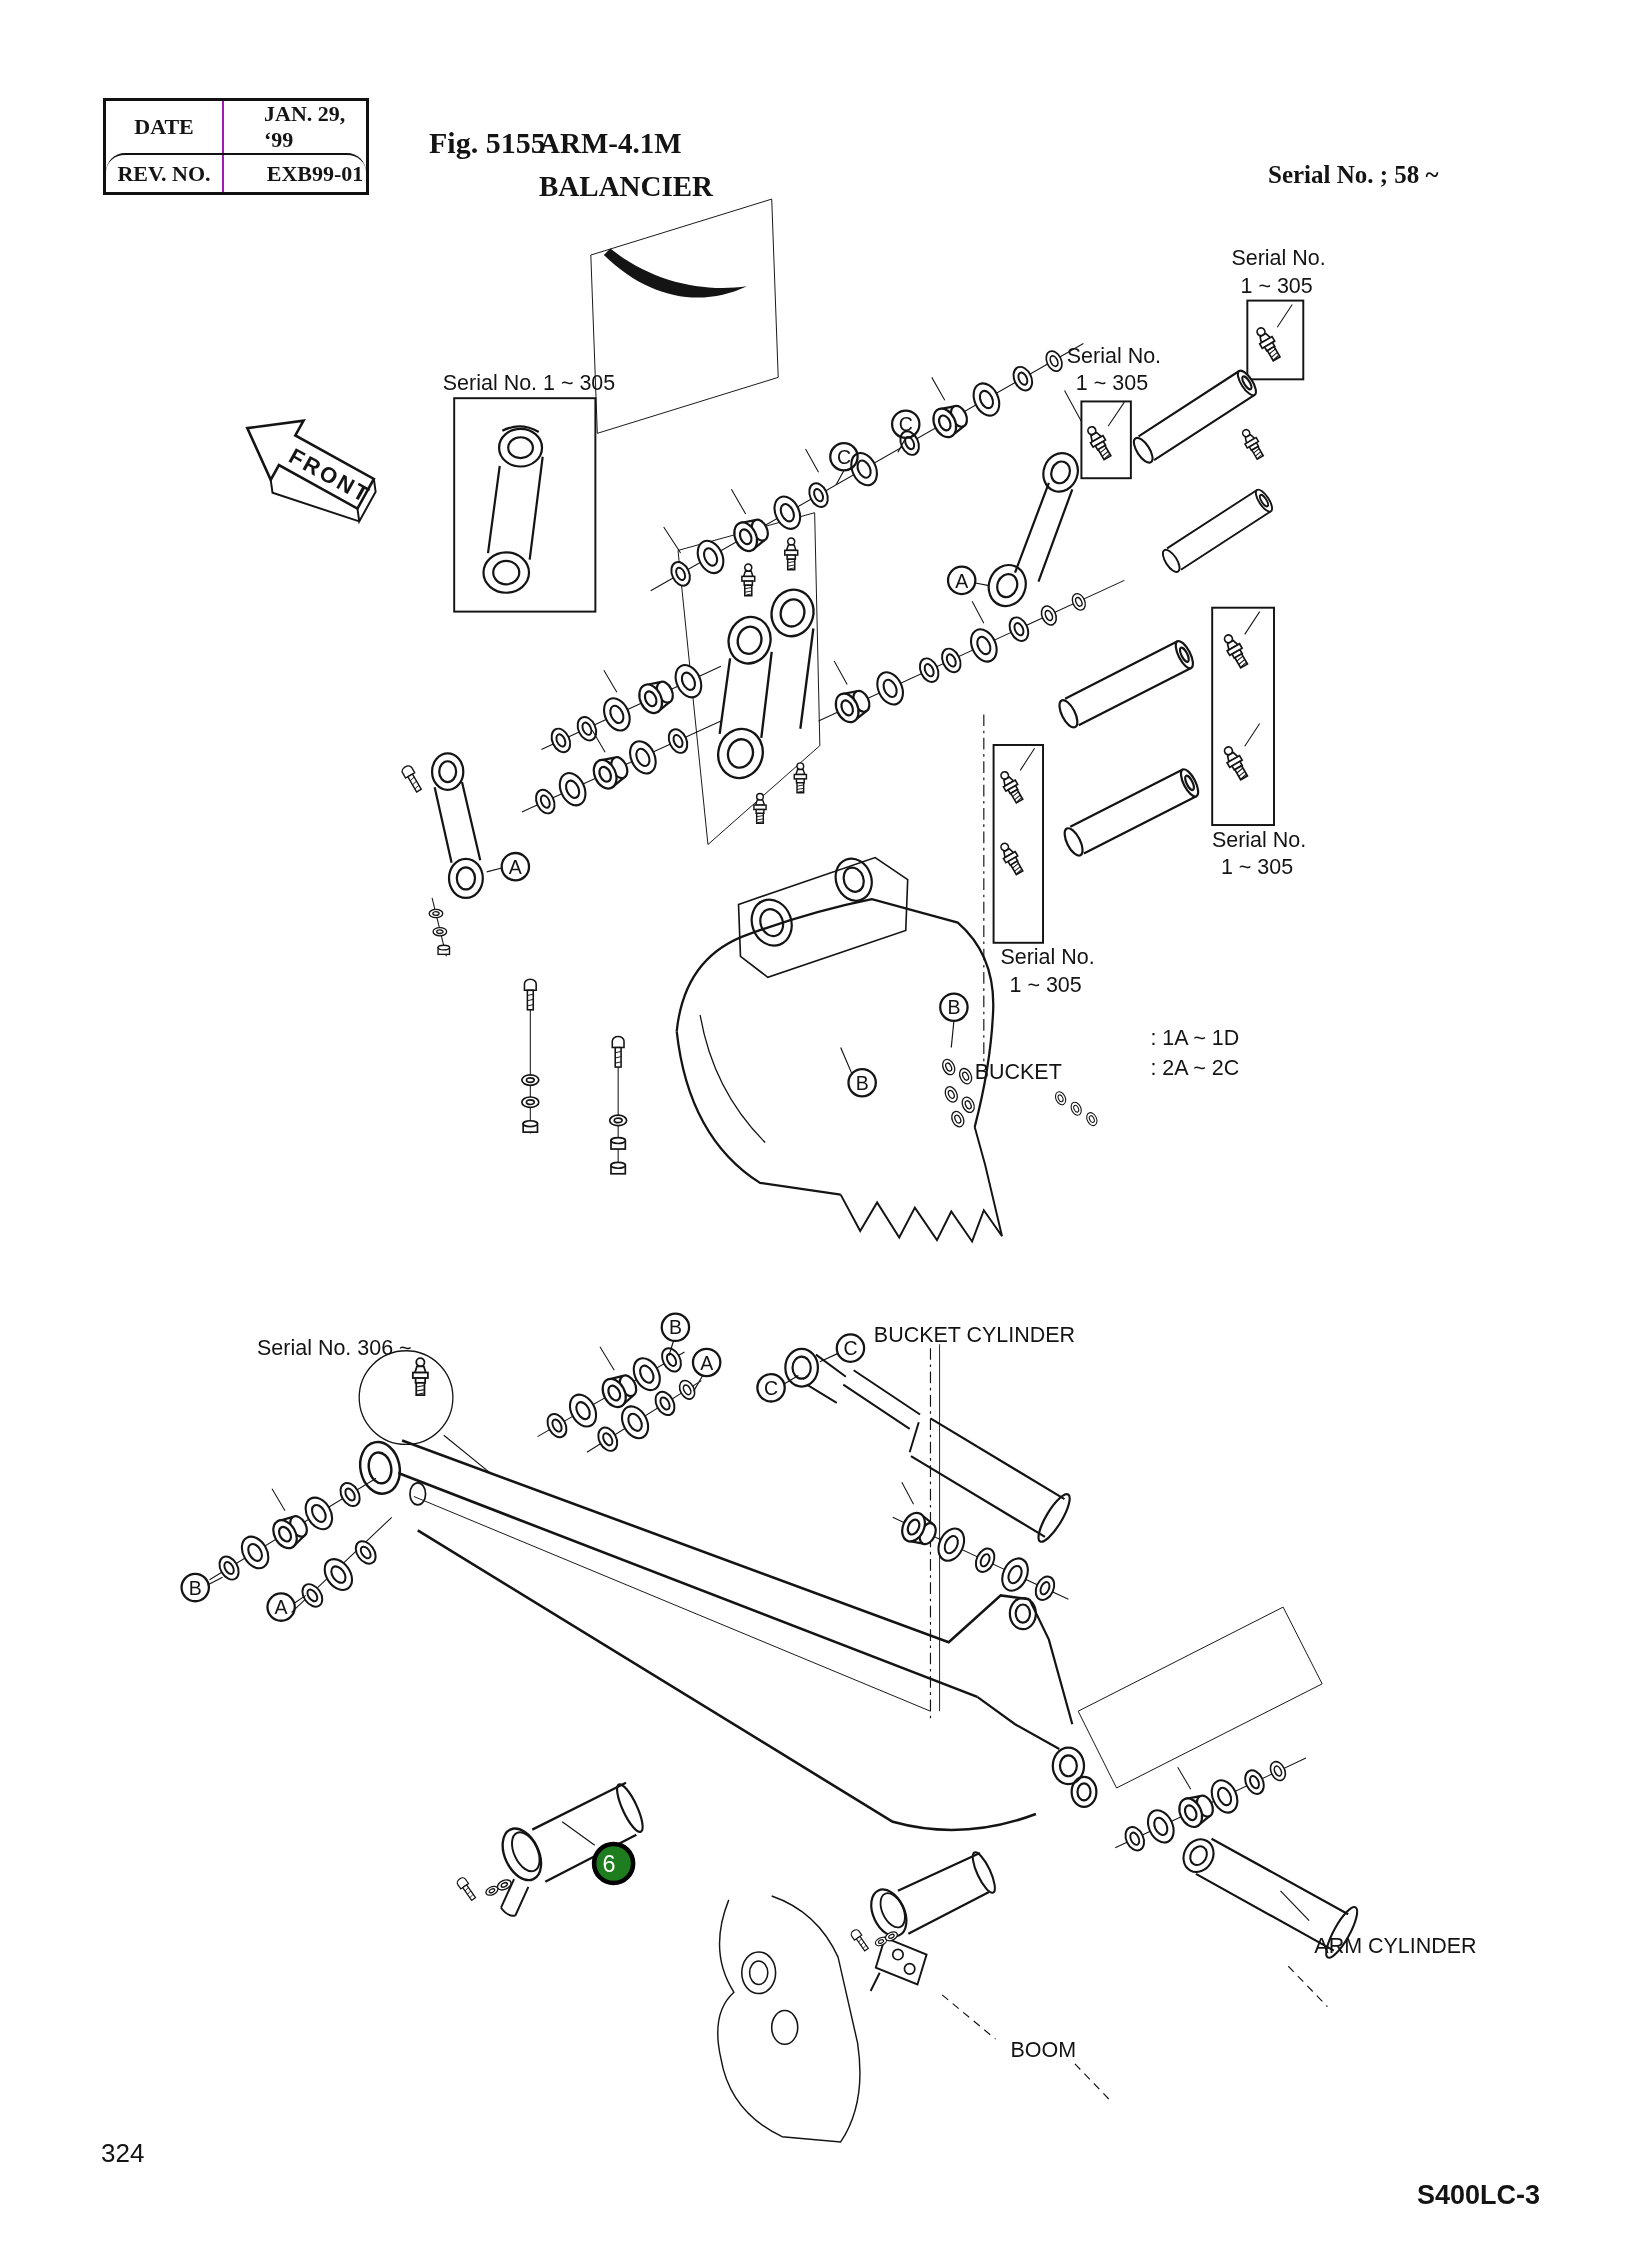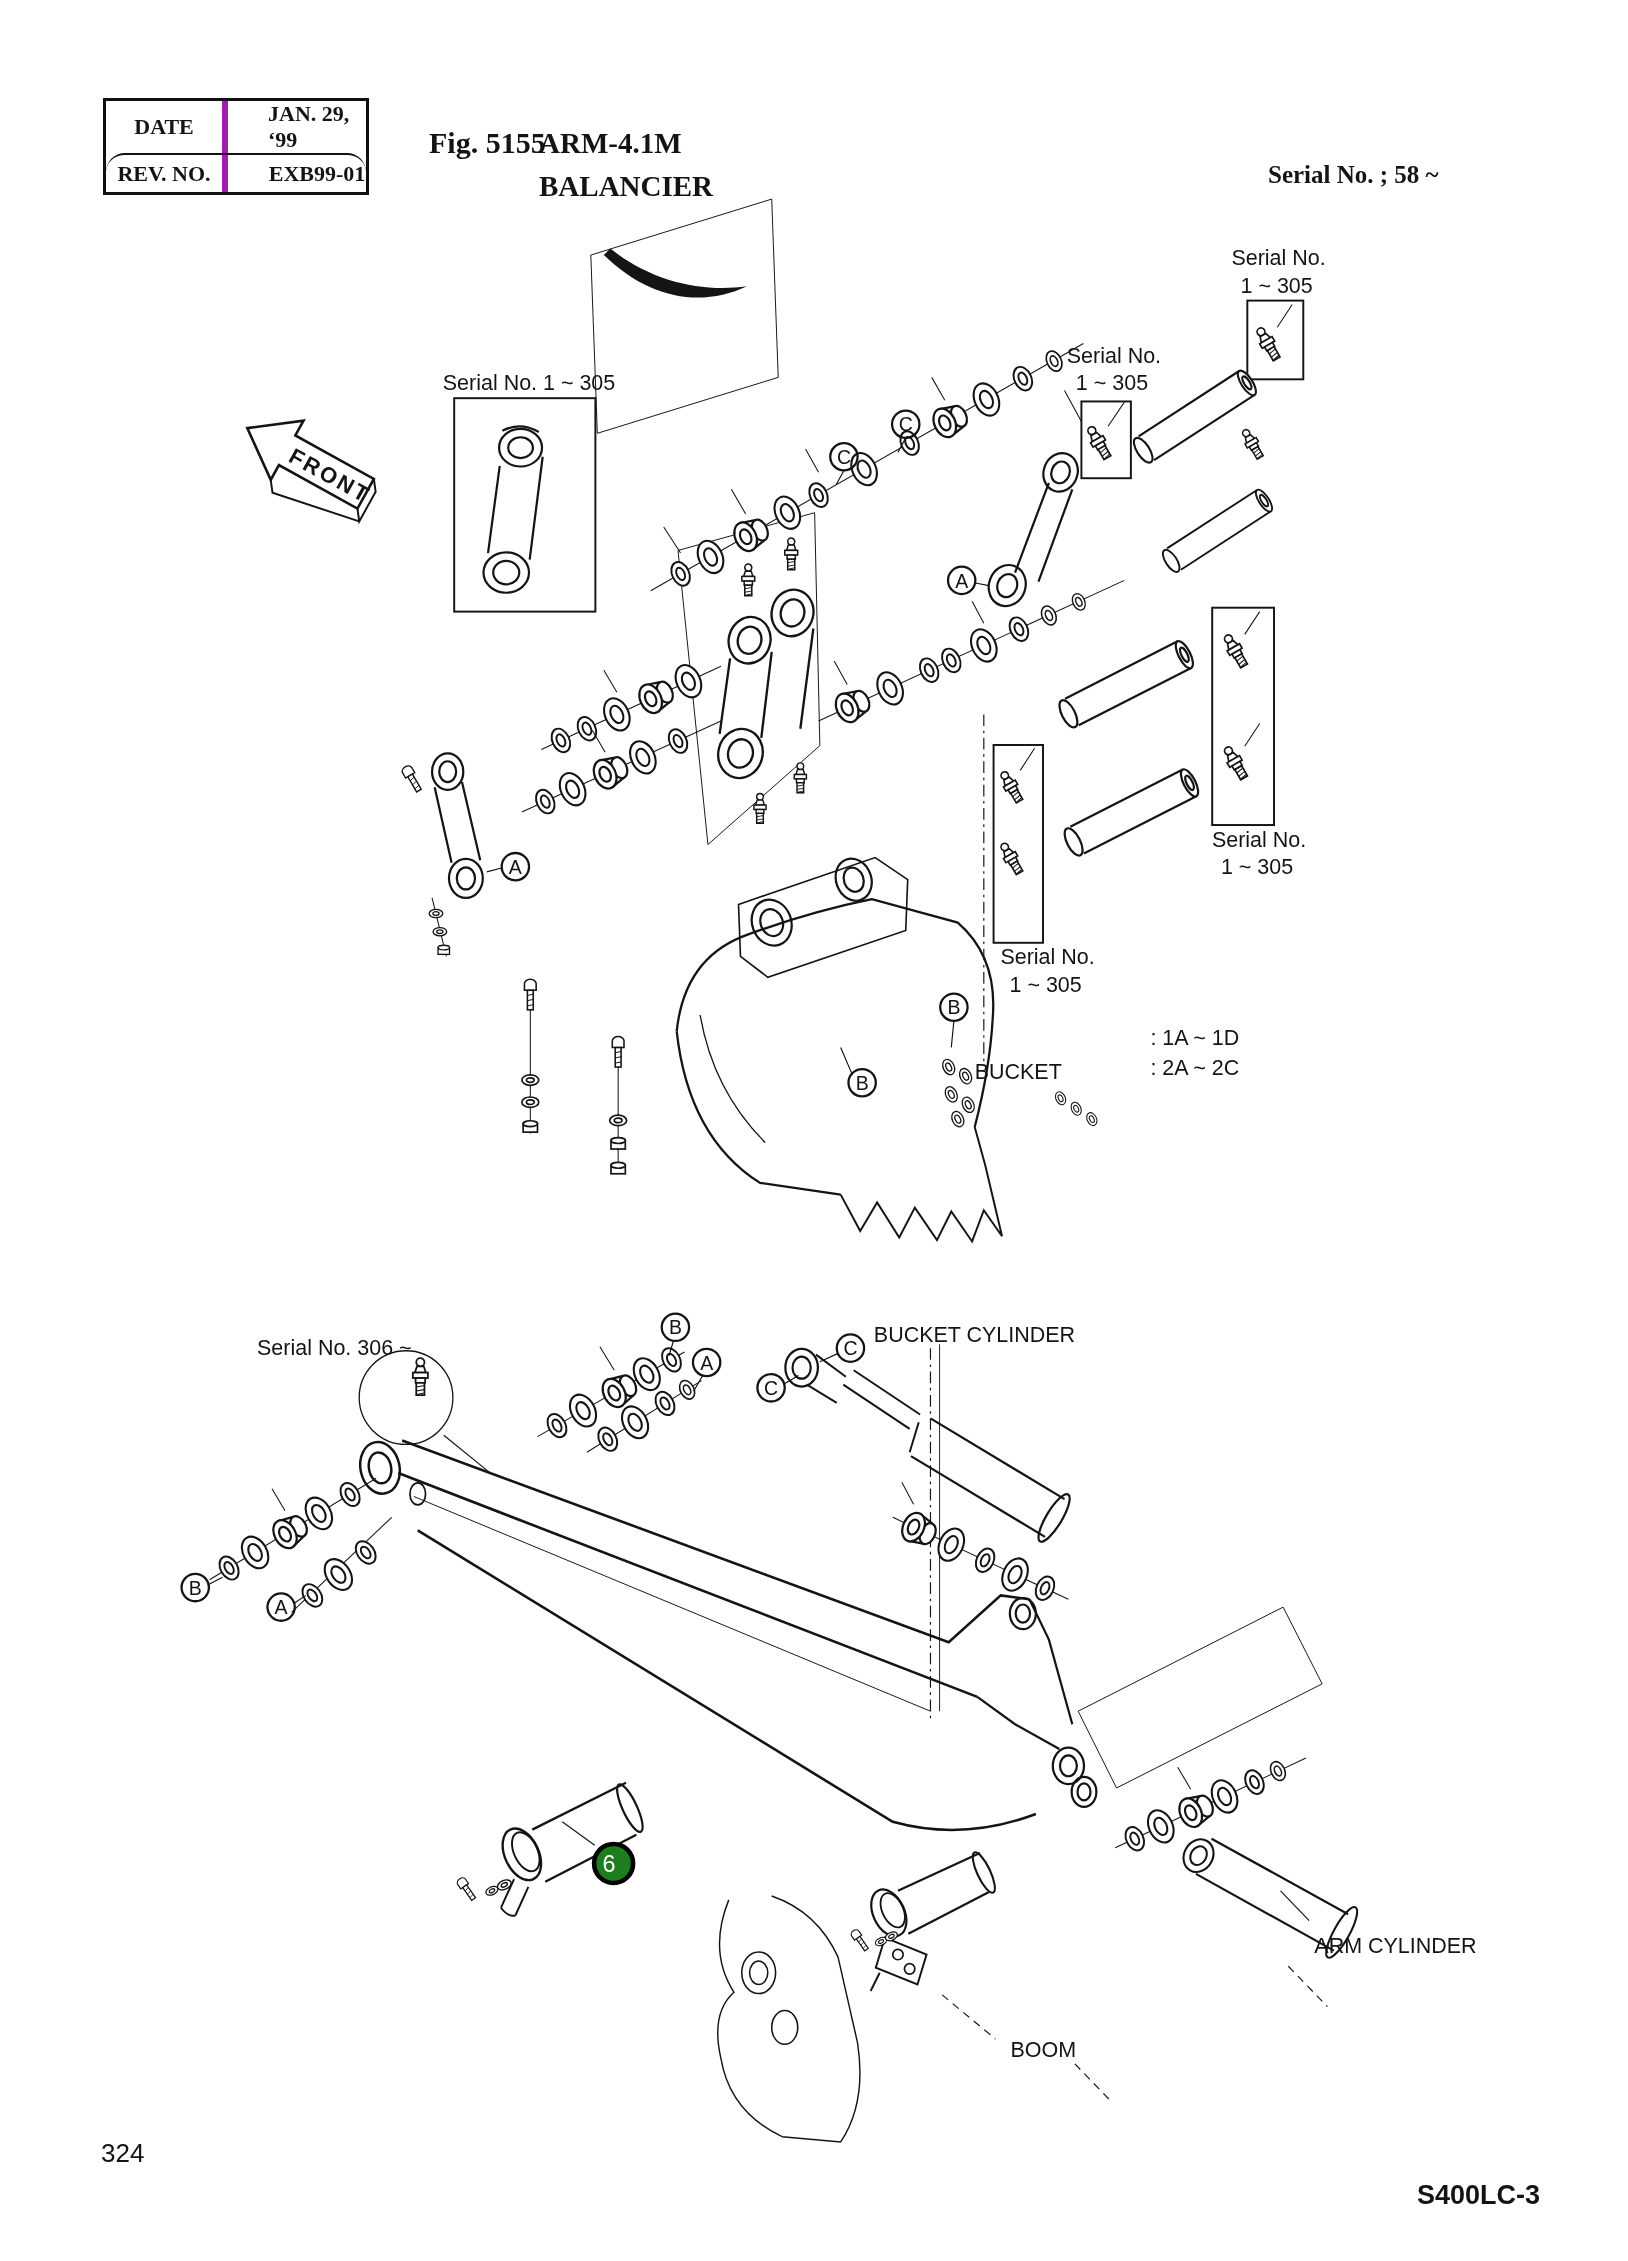--- a/index.html
+++ b/index.html
@@ -5,21 +5,21 @@
   html,body{margin:0;padding:0;background:#e8e8e8;}
   .page{position:relative;width:1628px;height:2261px;background:#ffffff;overflow:hidden;
         font-family:"Liberation Sans",sans-serif;color:#141414;}
   .abs{position:absolute;}
   
   .doc-table{left:103px;top:98px;width:260px;height:91px;border:3.3px solid #111;
              display:flex;flex-direction:column;font-family:"Liberation Serif",serif;font-weight:bold;}
   .doc-row{flex:1;display:flex;}
   .doc-row + .doc-row{border-top:2px solid #111;border-radius:19px;}
   .doc-cell{display:flex;align-items:center;justify-content:center;font-size:22px;}
-  .doc-cell.k{width:116px;border-right:6px solid #a21caf;}
+  .doc-cell.k{width:116px;border-right:2px solid #a21caf;}
   .doc-cell.v{flex:1;margin-left:40px;}
   .fig-label{left:429px;top:126px;font-family:"Liberation Serif",serif;font-weight:bold;font-size:30px;}
   .doc-title{left:539px;top:102px;font-family:"Liberation Serif",serif;font-weight:bold;font-size:29px;line-height:43px;margin-top:20px;}
   .serial-note{left:1268px;top:161px;font-family:"Liberation Serif",serif;font-weight:bold;font-size:25px;}
   .page-number{left:101px;top:2138px;font-size:26px;}
   .doc-code{left:1417px;top:2136px;font-size:27px;font-weight:bold;margin-top:44px;}
   svg{position:absolute;left:0;top:0;}
   svg text{font-family:"Liberation Sans",sans-serif;fill:#141414;}
   .lbl{font-size:33px;}
   .co-t{font-size:30px;text-anchor:middle;}

